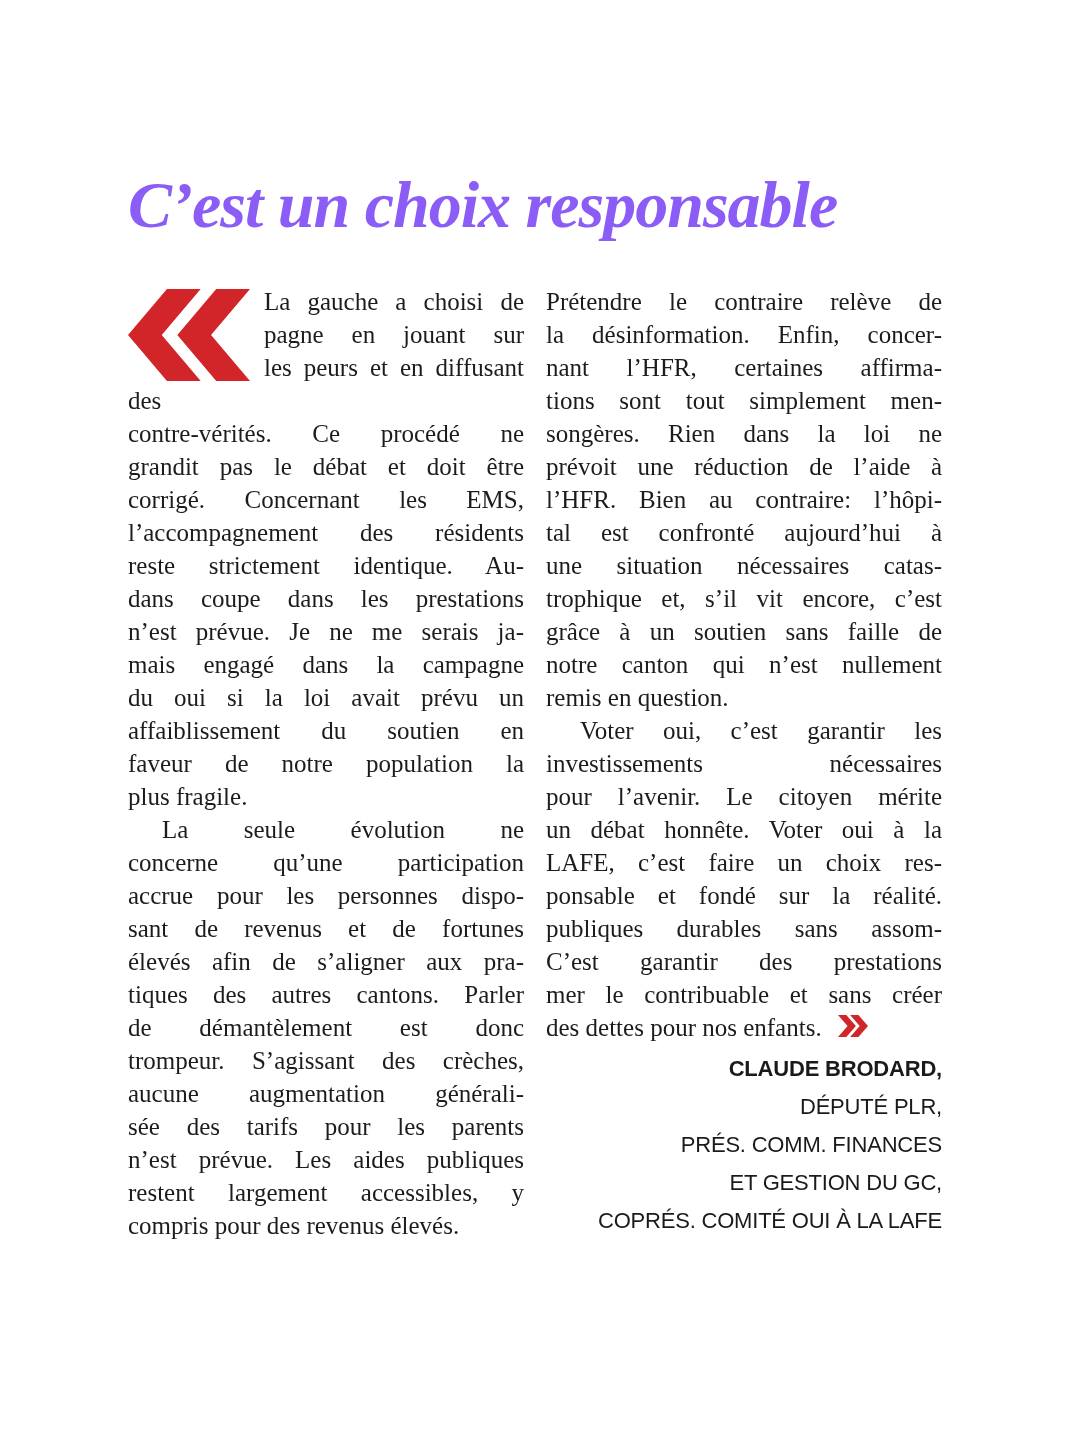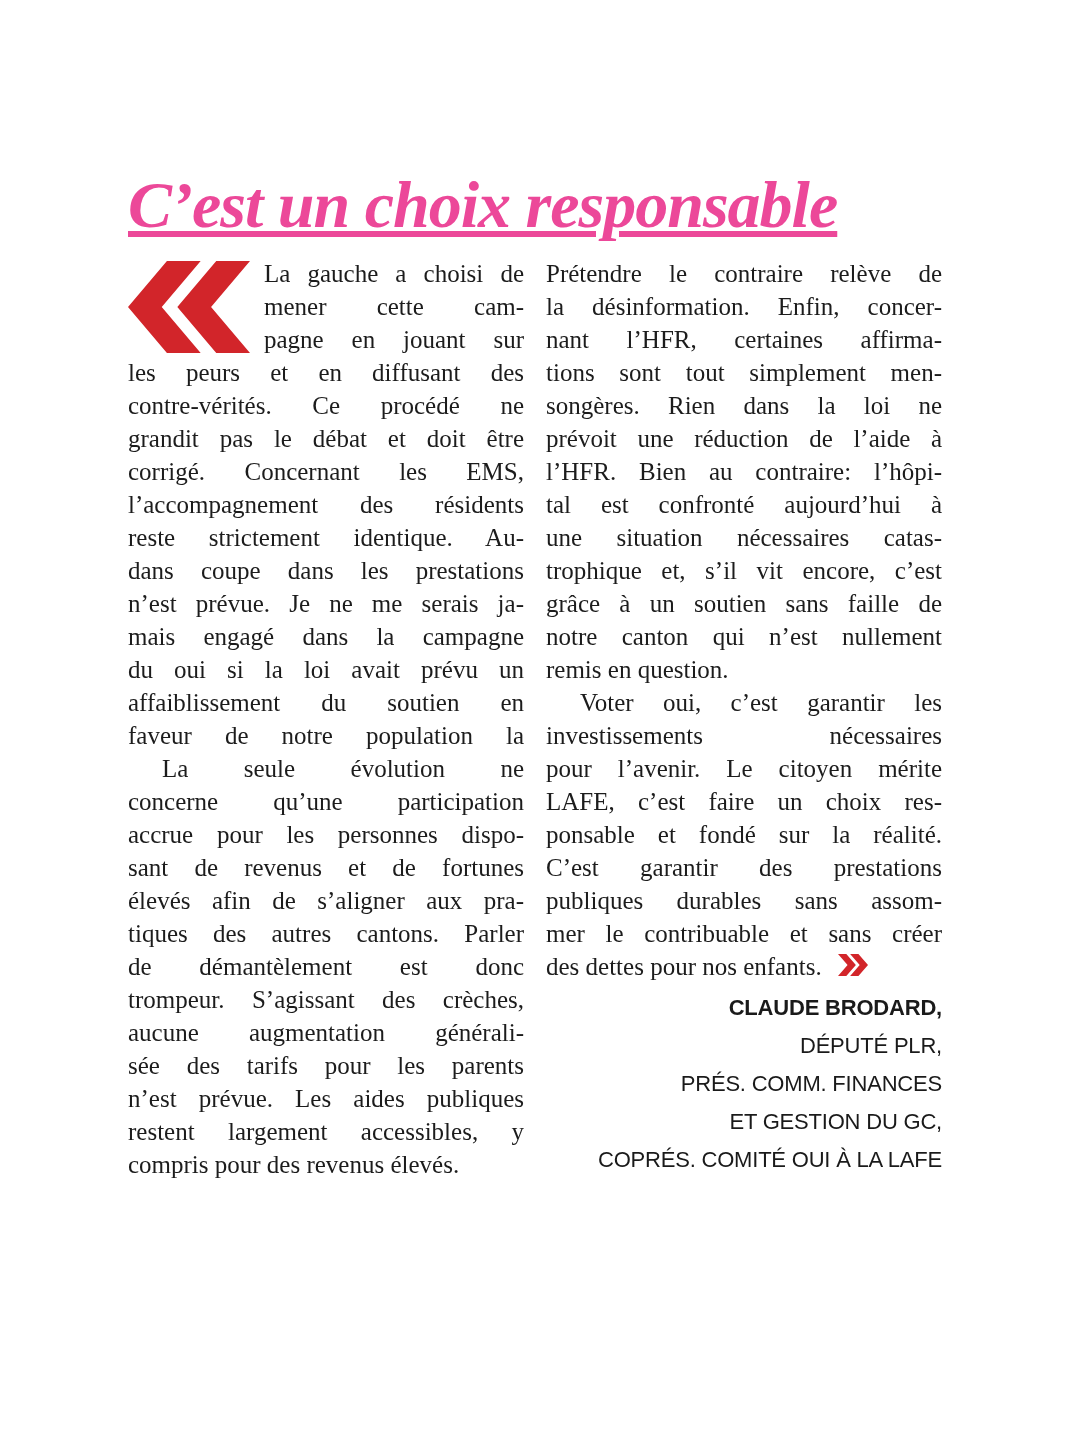--- a/index.html
+++ b/index.html
@@ -6,27 +6,26 @@
   body{
     width:1080px;height:1440px;background:#ffffff;
     font-family:"Liberation Serif", serif;color:#1c1c1c;
     position:relative;overflow:hidden;
   }
   .page{
     width:1080px;height:1440px;box-sizing:border-box;
     padding:172px 126px 0 128px;
   }
   h1.title{
-    margin:0 0 19px 0;
+    margin:0 0 47px 0;
     font-family:"Liberation Serif", serif;
     font-style:italic;font-weight:bold;
     font-size:66px;line-height:66px;
-    letter-spacing:-1px;color:#ec4899;
+    letter-spacing:-1px;color:#8b5cf6;
     white-space:nowrap;
-    text-decoration:underline;
   }
   .columns{display:flex;gap:22px;}
   .col{width:396px;font-size:25px;line-height:33px;}
   .para{margin:0;}
   .line{
     text-align:justify;
     text-align-last:justify;
     hyphens:none;
   }
   .line.last{text-align-last:left;}
@@ -65,34 +64,34 @@
 
     <div class="col">
         <div class="para">
   <span class="open-quote">
             <svg viewBox="0 0 94 100" preserveAspectRatio="none" aria-hidden="true">
       <polygon fill="currentColor" points="56,0 30,0 0,50 30,100 56,100 26,50"></polygon>
       <polygon fill="currentColor" points="94,0 68,0 38,50 68,100 94,100 64,50"></polygon>
     </svg>
           </span>
 <div class="line">La gauche a choisi de</div>
-          <div class="line">mener cette cam-</div>
           <div class="line">pagne en jouant sur</div>
           <div class="line">les peurs et en diffusant des</div>
           <div class="line">contre-vérités. Ce procédé ne</div>
           <div class="line">grandit pas le débat et doit être</div>
           <div class="line">corrigé. Concernant les EMS,</div>
           <div class="line">l’accompagnement des résidents</div>
           <div class="line">reste strictement identique. Au-</div>
           <div class="line">dans coupe dans les prestations</div>
           <div class="line">n’est prévue. Je ne me serais ja-</div>
           <div class="line">mais engagé dans la campagne</div>
           <div class="line">du oui si la loi avait prévu un</div>
           <div class="line">affaiblissement du soutien en</div>
           <div class="line">faveur de notre population la</div>
+          <div class="line last">plus fragile.</div>
         </div>
         <div class="para">
           <div class="line indent">La seule évolution ne</div>
           <div class="line">concerne qu’une participation</div>
           <div class="line">accrue pour les personnes dispo-</div>
           <div class="line">sant de revenus et de fortunes</div>
           <div class="line">élevés afin de s’aligner aux pra-</div>
           <div class="line">tiques des autres cantons. Parler</div>
           <div class="line">de démantèlement est donc</div>
           <div class="line">trompeur. S’agissant des crèches,</div>
@@ -118,24 +117,25 @@
             <div class="line">une situation nécessaires catas-</div>
             <div class="line">trophique et, s’il vit encore, c’est</div>
             <div class="line">grâce à un soutien sans faille de</div>
             <div class="line">notre canton qui n’est nullement</div>
             <div class="line last">remis en question.</div>
           </div>
           <div class="para">
             <div class="line indent">Voter oui, c’est garantir les</div>
             <div class="line">investissements nécessaires</div>
             <div class="line">pour l’avenir. Le citoyen mérite</div>
+            <div class="line">un débat honnête. Voter oui à la</div>
             <div class="line">LAFE, c’est faire un choix res-</div>
             <div class="line">ponsable et fondé sur la réalité.</div>
+            <div class="line">publiques durables sans assom-</div>
             <div class="line">C’est garantir des prestations</div>
-            <div class="line">publiques durables sans assom-</div>
             <div class="line">mer le contribuable et sans créer</div>
             <div class="line last">des dettes pour nos enfants.&nbsp;
   <span class="close-quote"><svg viewBox="0 0 94 100" preserveAspectRatio="none" aria-hidden="true">
       <polygon fill="currentColor" points="38,0 64,0 94,50 64,100 38,100 68,50"></polygon>
       <polygon fill="currentColor" points="0,0 26,0 56,50 26,100 0,100 30,50"></polygon>
     </svg></span>
 </div>
           </div>
         </div>
 

